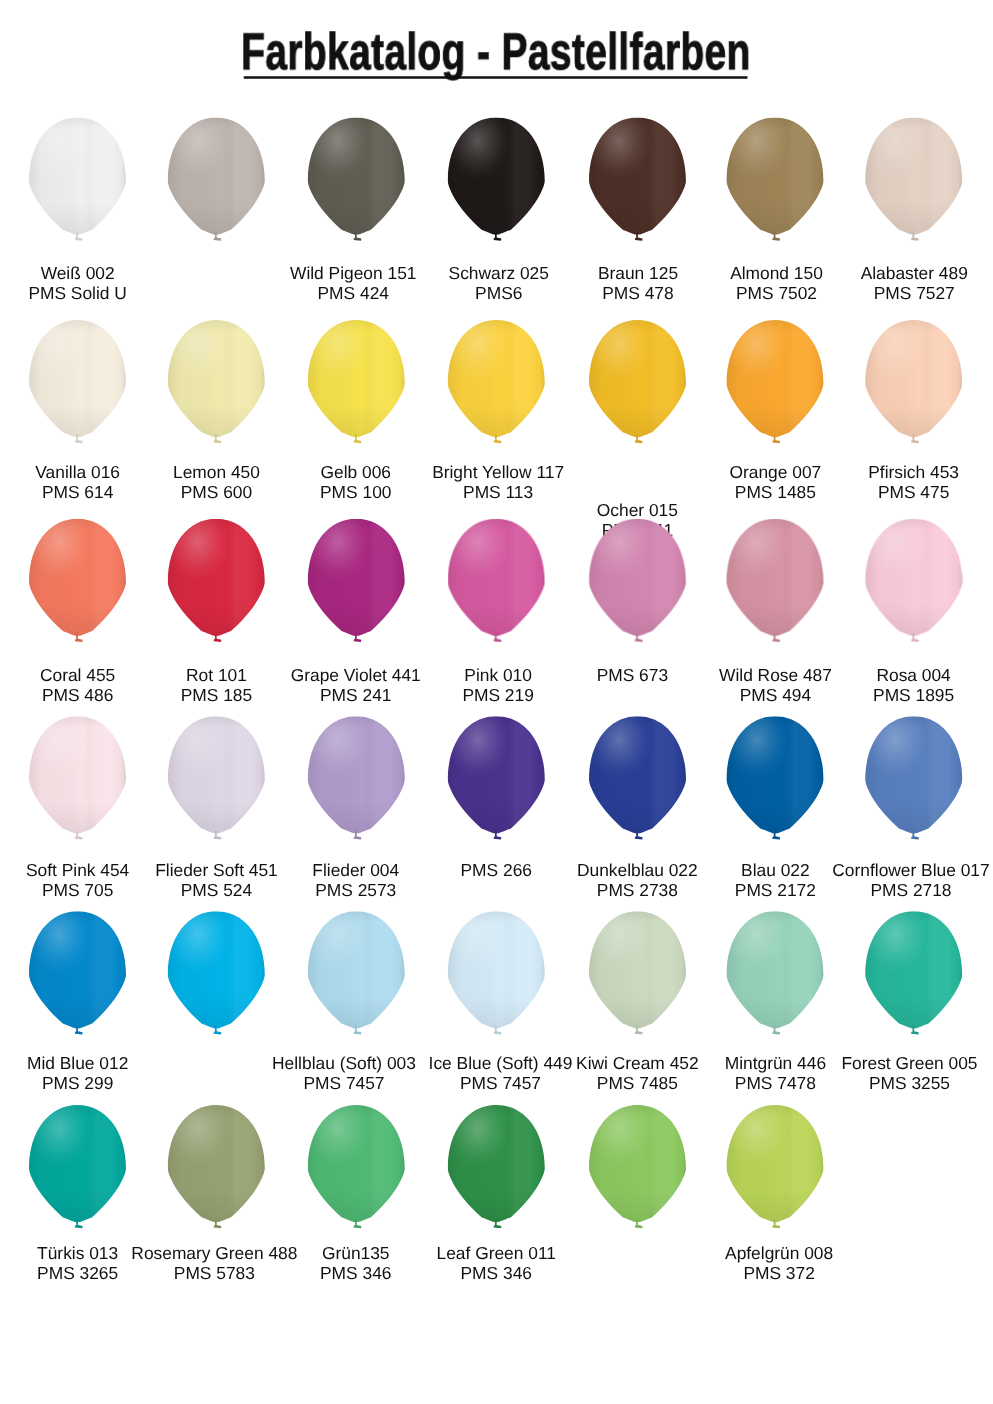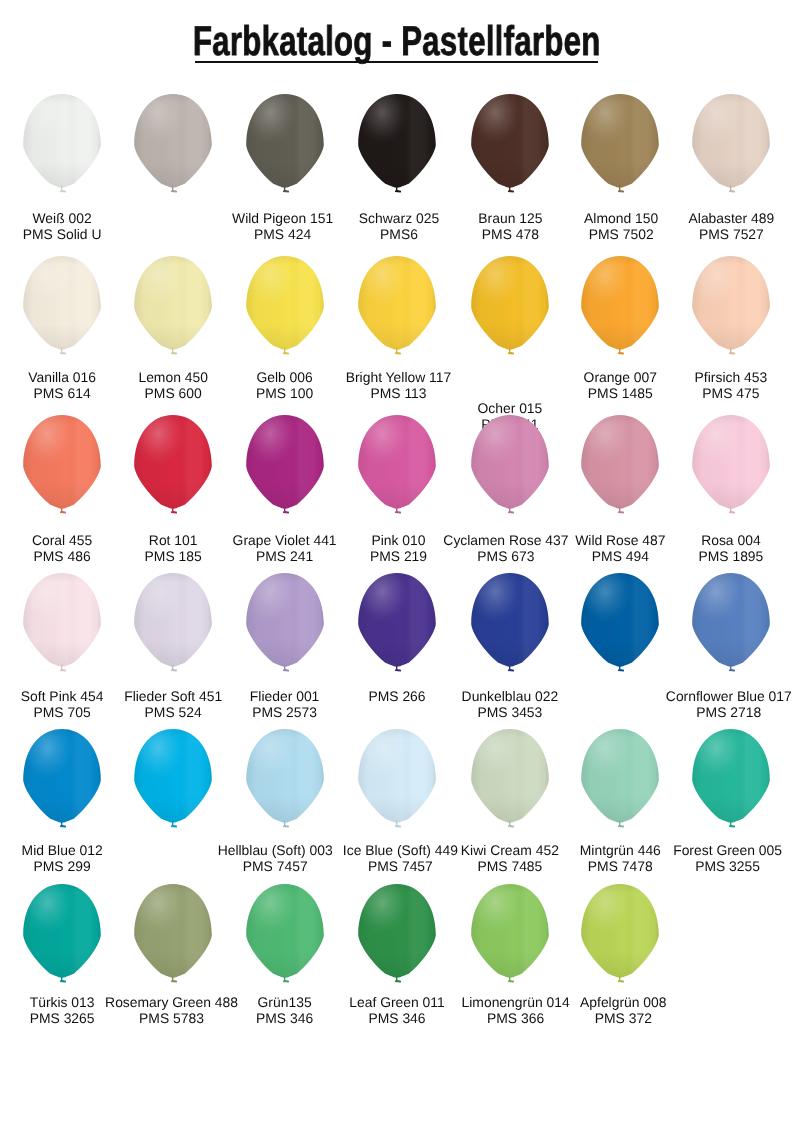--- a/index.html
+++ b/index.html
@@ -760,21 +760,20 @@
           <path d="M50,0 C21.56,0 0.28,25.71 0.28,64.98 C0.28,70.89 8.40,92.02 34.94,115.07 C40.51,117.25 40.51,117.25 47.50,120.00 L52.50,120.00 C59.49,117.25 59.49,117.25 65.06,115.07 C91.60,92.02 99.72,70.89 99.72,64.98 C99.72,25.71 78.44,0 50,0 Z" fill="#d386b1"></path>
           <path d="M50,0 C21.56,0 0.28,25.71 0.28,64.98 C0.28,70.89 8.40,92.02 34.94,115.07 C40.51,117.25 40.51,117.25 47.50,120.00 L52.50,120.00 C59.49,117.25 59.49,117.25 65.06,115.07 C91.60,92.02 99.72,70.89 99.72,64.98 C99.72,25.71 78.44,0 50,0 Z" fill="url(#sh18)"></path>
           <path d="M50,0 C21.56,0 0.28,25.71 0.28,64.98 C0.28,70.89 8.40,92.02 34.94,115.07 C40.51,117.25 40.51,117.25 47.50,120.00 L52.50,120.00 C59.49,117.25 59.49,117.25 65.06,115.07 C91.60,92.02 99.72,70.89 99.72,64.98 C99.72,25.71 78.44,0 50,0 Z" fill="url(#vg18)"></path>
           <path d="M50,0 C21.56,0 0.28,25.71 0.28,64.98 C0.28,70.89 8.40,92.02 34.94,115.07 C40.51,117.25 40.51,117.25 47.50,120.00 L52.50,120.00 C59.49,117.25 59.49,117.25 65.06,115.07 C91.60,92.02 99.72,70.89 99.72,64.98 C99.72,25.71 78.44,0 50,0 Z" fill="url(#hl18)"></path>
           <path d="M48.6,117.0 L50.7,117.0 L50.4,123.2 L55.2,124.0 L54.9,126.3 L47.3,125.6 L47.6,123.6 L48.7,123.4 Z" fill="#d386b1"></path>
           <path d="M48.6,117.0 L50.7,117.0 L50.4,123.2 L55.2,124.0 L54.9,126.3 L47.3,125.6 L47.6,123.6 L48.7,123.4 Z" fill="#000000" fill-opacity="0.13"></path>
         </g>
       </svg>
     </div>
 <div class="label" style="left:375.9px;top:531.8px;">
-<div>Cyclamen Rose 437</div>
 <div>PMS 673</div>
 </div>
 <div class="cell" style="left:581.3px;top:414.6px;">
 <svg class="balloon" viewBox="0 0 100 132" width="78" height="102.96">
         <defs>
           <radialGradient id="hl19" cx="0.31" cy="0.20" r="0.33">
             <stop offset="0" stop-color="#ffffff" stop-opacity="0.26"></stop>
             <stop offset="0.42" stop-color="#ffffff" stop-opacity="0.13"></stop>
             <stop offset="0.78" stop-color="#ffffff" stop-opacity="0.035"></stop>
             <stop offset="1" stop-color="#ffffff" stop-opacity="0"></stop>
@@ -960,21 +959,21 @@
           <path d="M50,0 C21.56,0 0.28,25.71 0.28,64.98 C0.28,70.89 8.40,92.02 34.94,115.07 C40.51,117.25 40.51,117.25 47.50,120.00 L52.50,120.00 C59.49,117.25 59.49,117.25 65.06,115.07 C91.60,92.02 99.72,70.89 99.72,64.98 C99.72,25.71 78.44,0 50,0 Z" fill="#b19ccc"></path>
           <path d="M50,0 C21.56,0 0.28,25.71 0.28,64.98 C0.28,70.89 8.40,92.02 34.94,115.07 C40.51,117.25 40.51,117.25 47.50,120.00 L52.50,120.00 C59.49,117.25 59.49,117.25 65.06,115.07 C91.60,92.02 99.72,70.89 99.72,64.98 C99.72,25.71 78.44,0 50,0 Z" fill="url(#sh23)"></path>
           <path d="M50,0 C21.56,0 0.28,25.71 0.28,64.98 C0.28,70.89 8.40,92.02 34.94,115.07 C40.51,117.25 40.51,117.25 47.50,120.00 L52.50,120.00 C59.49,117.25 59.49,117.25 65.06,115.07 C91.60,92.02 99.72,70.89 99.72,64.98 C99.72,25.71 78.44,0 50,0 Z" fill="url(#vg23)"></path>
           <path d="M50,0 C21.56,0 0.28,25.71 0.28,64.98 C0.28,70.89 8.40,92.02 34.94,115.07 C40.51,117.25 40.51,117.25 47.50,120.00 L52.50,120.00 C59.49,117.25 59.49,117.25 65.06,115.07 C91.60,92.02 99.72,70.89 99.72,64.98 C99.72,25.71 78.44,0 50,0 Z" fill="url(#hl23)"></path>
           <path d="M48.6,117.0 L50.7,117.0 L50.4,123.2 L55.2,124.0 L54.9,126.3 L47.3,125.6 L47.6,123.6 L48.7,123.4 Z" fill="#b19ccc"></path>
           <path d="M48.6,117.0 L50.7,117.0 L50.4,123.2 L55.2,124.0 L54.9,126.3 L47.3,125.6 L47.6,123.6 L48.7,123.4 Z" fill="#000000" fill-opacity="0.13"></path>
         </g>
       </svg>
     </div>
 <div class="label" style="left:154.6px;top:688.0px;">
-<div>Flieder 001</div>
+<div>Flieder 004</div>
 <div>PMS 2573</div>
 </div>
 <div class="cell" style="left:358.0px;top:573.0px;">
 <svg class="balloon" viewBox="0 0 100 132" width="78" height="102.96">
         <defs>
           <radialGradient id="hl24" cx="0.31" cy="0.20" r="0.33">
             <stop offset="0" stop-color="#ffffff" stop-opacity="0.26"></stop>
             <stop offset="0.42" stop-color="#ffffff" stop-opacity="0.13"></stop>
             <stop offset="0.78" stop-color="#ffffff" stop-opacity="0.035"></stop>
             <stop offset="1" stop-color="#ffffff" stop-opacity="0"></stop>
@@ -1040,21 +1039,21 @@
           <path d="M50,0 C21.56,0 0.28,25.71 0.28,64.98 C0.28,70.89 8.40,92.02 34.94,115.07 C40.51,117.25 40.51,117.25 47.50,120.00 L52.50,120.00 C59.49,117.25 59.49,117.25 65.06,115.07 C91.60,92.02 99.72,70.89 99.72,64.98 C99.72,25.71 78.44,0 50,0 Z" fill="url(#sh25)"></path>
           <path d="M50,0 C21.56,0 0.28,25.71 0.28,64.98 C0.28,70.89 8.40,92.02 34.94,115.07 C40.51,117.25 40.51,117.25 47.50,120.00 L52.50,120.00 C59.49,117.25 59.49,117.25 65.06,115.07 C91.60,92.02 99.72,70.89 99.72,64.98 C99.72,25.71 78.44,0 50,0 Z" fill="url(#vg25)"></path>
           <path d="M50,0 C21.56,0 0.28,25.71 0.28,64.98 C0.28,70.89 8.40,92.02 34.94,115.07 C40.51,117.25 40.51,117.25 47.50,120.00 L52.50,120.00 C59.49,117.25 59.49,117.25 65.06,115.07 C91.60,92.02 99.72,70.89 99.72,64.98 C99.72,25.71 78.44,0 50,0 Z" fill="url(#hl25)"></path>
           <path d="M48.6,117.0 L50.7,117.0 L50.4,123.2 L55.2,124.0 L54.9,126.3 L47.3,125.6 L47.6,123.6 L48.7,123.4 Z" fill="#293f97"></path>
           <path d="M48.6,117.0 L50.7,117.0 L50.4,123.2 L55.2,124.0 L54.9,126.3 L47.3,125.6 L47.6,123.6 L48.7,123.4 Z" fill="#000000" fill-opacity="0.13"></path>
         </g>
       </svg>
     </div>
 <div class="label" style="left:379.9px;top:688.0px;">
 <div>Dunkelblau 022</div>
-<div>PMS 3453</div>
+<div>PMS 2738</div>
 </div>
 <div class="cell" style="left:581.3px;top:573.0px;">
 <svg class="balloon" viewBox="0 0 100 132" width="78" height="102.96">
         <defs>
           <radialGradient id="hl26" cx="0.31" cy="0.20" r="0.33">
             <stop offset="0" stop-color="#ffffff" stop-opacity="0.26"></stop>
             <stop offset="0.42" stop-color="#ffffff" stop-opacity="0.13"></stop>
             <stop offset="0.78" stop-color="#ffffff" stop-opacity="0.035"></stop>
             <stop offset="1" stop-color="#ffffff" stop-opacity="0"></stop>
           </radialGradient>
@@ -1078,20 +1077,24 @@
         <g>
           <path d="M50,0 C21.56,0 0.28,25.71 0.28,64.98 C0.28,70.89 8.40,92.02 34.94,115.07 C40.51,117.25 40.51,117.25 47.50,120.00 L52.50,120.00 C59.49,117.25 59.49,117.25 65.06,115.07 C91.60,92.02 99.72,70.89 99.72,64.98 C99.72,25.71 78.44,0 50,0 Z" fill="#0060a4"></path>
           <path d="M50,0 C21.56,0 0.28,25.71 0.28,64.98 C0.28,70.89 8.40,92.02 34.94,115.07 C40.51,117.25 40.51,117.25 47.50,120.00 L52.50,120.00 C59.49,117.25 59.49,117.25 65.06,115.07 C91.60,92.02 99.72,70.89 99.72,64.98 C99.72,25.71 78.44,0 50,0 Z" fill="url(#sh26)"></path>
           <path d="M50,0 C21.56,0 0.28,25.71 0.28,64.98 C0.28,70.89 8.40,92.02 34.94,115.07 C40.51,117.25 40.51,117.25 47.50,120.00 L52.50,120.00 C59.49,117.25 59.49,117.25 65.06,115.07 C91.60,92.02 99.72,70.89 99.72,64.98 C99.72,25.71 78.44,0 50,0 Z" fill="url(#vg26)"></path>
           <path d="M50,0 C21.56,0 0.28,25.71 0.28,64.98 C0.28,70.89 8.40,92.02 34.94,115.07 C40.51,117.25 40.51,117.25 47.50,120.00 L52.50,120.00 C59.49,117.25 59.49,117.25 65.06,115.07 C91.60,92.02 99.72,70.89 99.72,64.98 C99.72,25.71 78.44,0 50,0 Z" fill="url(#hl26)"></path>
           <path d="M48.6,117.0 L50.7,117.0 L50.4,123.2 L55.2,124.0 L54.9,126.3 L47.3,125.6 L47.6,123.6 L48.7,123.4 Z" fill="#0060a4"></path>
           <path d="M48.6,117.0 L50.7,117.0 L50.4,123.2 L55.2,124.0 L54.9,126.3 L47.3,125.6 L47.6,123.6 L48.7,123.4 Z" fill="#000000" fill-opacity="0.13"></path>
         </g>
       </svg>
     </div>
+<div class="label" style="left:490.3px;top:688.0px;">
+<div>Blau 022</div>
+<div>PMS 2172</div>
+</div>
 <div class="cell" style="left:691.9px;top:573.0px;">
 <svg class="balloon" viewBox="0 0 100 132" width="78" height="102.96">
         <defs>
           <radialGradient id="hl27" cx="0.31" cy="0.20" r="0.33">
             <stop offset="0" stop-color="#ffffff" stop-opacity="0.26"></stop>
             <stop offset="0.42" stop-color="#ffffff" stop-opacity="0.13"></stop>
             <stop offset="0.78" stop-color="#ffffff" stop-opacity="0.035"></stop>
             <stop offset="1" stop-color="#ffffff" stop-opacity="0"></stop>
           </radialGradient>
           <linearGradient id="sh27" x1="0" y1="0" x2="1" y2="0">
@@ -1590,24 +1593,20 @@
         <g>
           <path d="M50,0 C21.56,0 0.28,25.71 0.28,64.98 C0.28,70.89 8.40,92.02 34.94,115.07 C40.51,117.25 40.51,117.25 47.50,120.00 L52.50,120.00 C59.49,117.25 59.49,117.25 65.06,115.07 C91.60,92.02 99.72,70.89 99.72,64.98 C99.72,25.71 78.44,0 50,0 Z" fill="#8cc95f"></path>
           <path d="M50,0 C21.56,0 0.28,25.71 0.28,64.98 C0.28,70.89 8.40,92.02 34.94,115.07 C40.51,117.25 40.51,117.25 47.50,120.00 L52.50,120.00 C59.49,117.25 59.49,117.25 65.06,115.07 C91.60,92.02 99.72,70.89 99.72,64.98 C99.72,25.71 78.44,0 50,0 Z" fill="url(#sh39)"></path>
           <path d="M50,0 C21.56,0 0.28,25.71 0.28,64.98 C0.28,70.89 8.40,92.02 34.94,115.07 C40.51,117.25 40.51,117.25 47.50,120.00 L52.50,120.00 C59.49,117.25 59.49,117.25 65.06,115.07 C91.60,92.02 99.72,70.89 99.72,64.98 C99.72,25.71 78.44,0 50,0 Z" fill="url(#vg39)"></path>
           <path d="M50,0 C21.56,0 0.28,25.71 0.28,64.98 C0.28,70.89 8.40,92.02 34.94,115.07 C40.51,117.25 40.51,117.25 47.50,120.00 L52.50,120.00 C59.49,117.25 59.49,117.25 65.06,115.07 C91.60,92.02 99.72,70.89 99.72,64.98 C99.72,25.71 78.44,0 50,0 Z" fill="url(#hl39)"></path>
           <path d="M48.6,117.0 L50.7,117.0 L50.4,123.2 L55.2,124.0 L54.9,126.3 L47.3,125.6 L47.6,123.6 L48.7,123.4 Z" fill="#8cc95f"></path>
           <path d="M48.6,117.0 L50.7,117.0 L50.4,123.2 L55.2,124.0 L54.9,126.3 L47.3,125.6 L47.6,123.6 L48.7,123.4 Z" fill="#000000" fill-opacity="0.13"></path>
         </g>
       </svg>
     </div>
-<div class="label" style="left:385.6px;top:993.7px;">
-<div>Limonengrün 014</div>
-<div>PMS 366</div>
-</div>
 <div class="cell" style="left:581.3px;top:884.4px;">
 <svg class="balloon" viewBox="0 0 100 132" width="78" height="102.96">
         <defs>
           <radialGradient id="hl40" cx="0.31" cy="0.20" r="0.33">
             <stop offset="0" stop-color="#ffffff" stop-opacity="0.26"></stop>
             <stop offset="0.42" stop-color="#ffffff" stop-opacity="0.13"></stop>
             <stop offset="0.78" stop-color="#ffffff" stop-opacity="0.035"></stop>
             <stop offset="1" stop-color="#ffffff" stop-opacity="0"></stop>
           </radialGradient>
           <linearGradient id="sh40" x1="0" y1="0" x2="1" y2="0">

